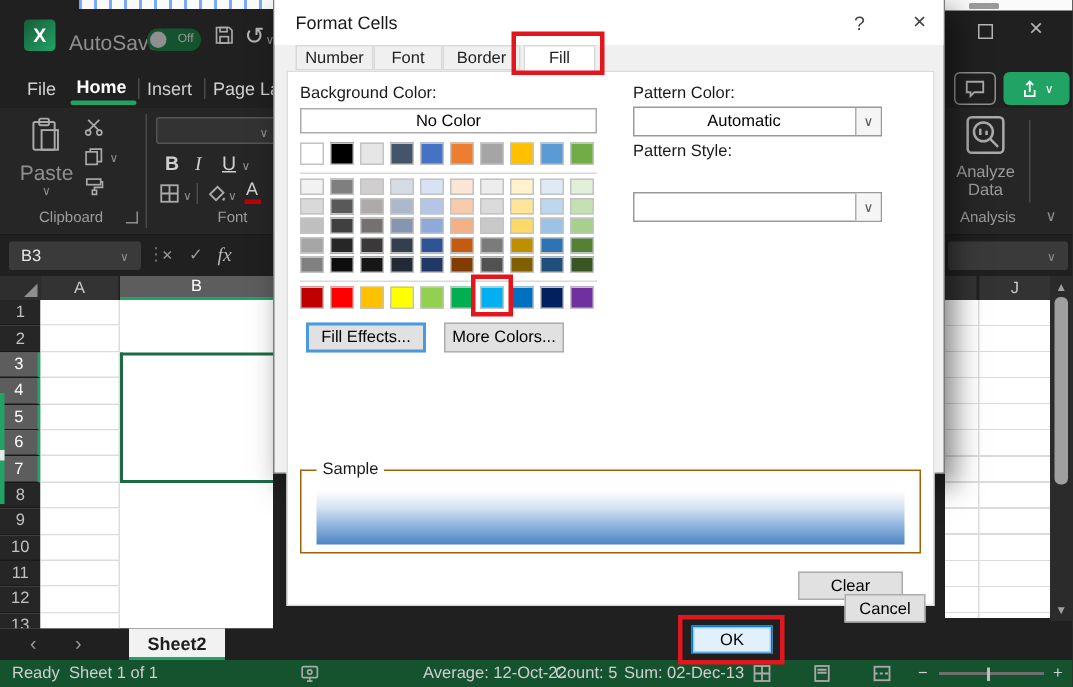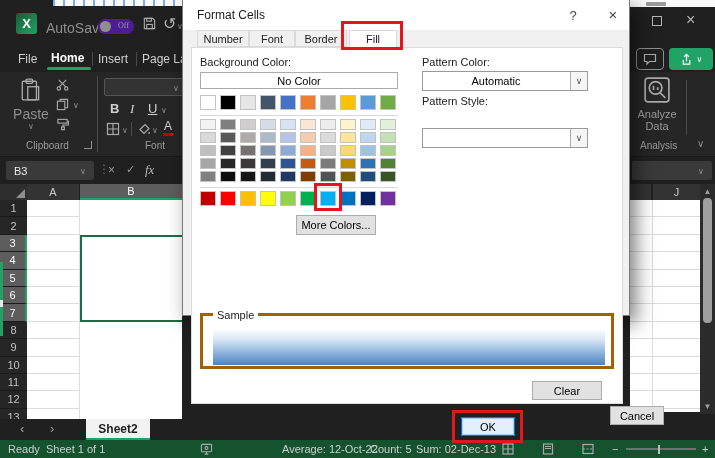--- a/index.html
+++ b/index.html
@@ -9,21 +9,21 @@
   .abs { position:absolute; }
 
   
   .sliver { background:#fafafa; }
   .sliver-ticks { background-image:repeating-linear-gradient(90deg,#7baaf7 0 2px,transparent 2px 10px); }
 
   
   .excel-logo { width:21px; height:21px; border-radius:3px; background:linear-gradient(135deg,#185c37,#21a366);
     color:#fff; font-weight:bold; font-size:13px; display:flex; align-items:center; justify-content:center; }
   .dimtext { color:#8f8f8f; font-size:14px; }
-  .toggle { width:36px; height:15px; border-radius:8px; background:#4c1d95; position:relative;font-family:Liberation Serif, serif; }
+  .toggle { width:36px; height:15px; border-radius:8px; background:#14532d; position:relative; }
   .toggle .knob { position:absolute; left:2px; top:2px; width:11px; height:11px; border-radius:50%; background:#8f8f8f; }
   .toggle .lbl { position:absolute; right:5px; top:2px; font-size:8px; color:#9a9a9a; }
   .titlebar-glyph { color:#b5b5b5; font-size:15px; }
   .win-restore { width:10px; height:10px; border:1.5px solid #b5b5b5; }
 
   
   .ribbon-tab { color:#d0d0d0; font-size:12px; }
   .ribbon-tab.active { color:#fff; font-weight:bold; }
   .tab-underline { height:3px; background:#21a366; border-radius:2px; }
   .vsep { width:1px; background:#4a4a4a; }
@@ -83,21 +83,21 @@
   .win-btn.default { background:#e2f0fc; border:1px solid #0078d7; box-shadow:inset 0 0 0 1px #a5cdef; }
   .nocolor-btn { background:#fff; border:1px solid #ababab; font-size:11px; color:#000;
     display:flex; align-items:center; justify-content:center; }
   .pal-row { display:flex; gap:4px; margin-bottom:2px; }
   .sw { width:16px; border:1px solid #c3c3c3; }
   .hr { height:1px; background:#d9d9d9; }
   .combo { background:#fff; border:1px solid #999; position:relative; font-size:11px; color:#000; }
   .combo .val { position:absolute; left:0; right:18px; top:0; bottom:0; display:flex; align-items:center; justify-content:center; }
   .combo .chev { position:absolute; right:0; top:0; bottom:0; width:17px; background:#f5f5f5;
     border-left:1px solid #adadad; color:#555; font-size:9px; display:flex; align-items:center; justify-content:center; }
-  .groupbox { border:3px solid #a16207; }
+  .groupbox { border:1px solid #a16207; }
   .legend { position:absolute; top:-7px; left:10px; background:#fff; padding:0 4px; font-size:11px; color:#1a1a1a; }
   .gradient { background:linear-gradient(180deg,#ffffff 0%,#d7e5f4 30%,#8fb4dd 65%,#4c84c2 100%); }
 
   
   .ann { border:3px solid #e3161d; z-index:20; pointer-events:none; }
 </style>
 </head>
 <body>
 
 <div id="stage">
@@ -407,20 +407,21 @@
           <div class="sw" style="background: rgb(255, 192, 0); height: 15px;"></div>
           <div class="sw" style="background: rgb(255, 255, 0); height: 15px;"></div>
           <div class="sw" style="background: rgb(146, 208, 80); height: 15px;"></div>
           <div class="sw" style="background: rgb(0, 176, 80); height: 15px;"></div>
           <div class="sw" style="background: rgb(0, 176, 240); height: 15px;"></div>
           <div class="sw" style="background: rgb(0, 112, 192); height: 15px;"></div>
           <div class="sw" style="background: rgb(0, 32, 96); height: 15px;"></div>
           <div class="sw" style="background: rgb(112, 48, 160); height: 15px;"></div>
         </div>
 
+      <div class="win-btn focus abs" style="left:12px;top:167px;width:80px;height:20px;">Fill Effects...</div>
       <div class="win-btn abs" style="left:104px;top:167px;width:80px;height:20px;">More Colors...</div>
 
       <div class="dlg-label abs" style="left:230px;top:8px;">Pattern Color:</div>
       <div class="combo abs" style="left:230px;top:23px;width:166px;height:20px;">
         <div class="val">Automatic</div>
         <div class="chev">∨</div>
       </div>
       <div class="dlg-label abs" style="left:230px;top:47px;">Pattern Style:</div>
       <div class="combo abs" style="left:230px;top:60px;width:166px;height:20px;">
         <div class="chev">∨</div>
@@ -428,20 +429,20 @@
 
       <div class="groupbox abs" style="left:8px;top:265px;width:414px;height:56px;">
         <div class="legend">Sample</div>
         <div class="gradient abs" style="left:10px;top:13px;width:392px;height:36px;"></div>
       </div>
 
       <div class="win-btn abs" style="left:340px;top:333px;width:70px;height:19px;">Clear</div>
     </div>
 
     <div class="win-btn default abs" style="left:278px;top:417px;width:54px;height:19px;">OK</div>
-    <div class="win-btn abs" style="left:380px;top:406px;width:54px;height:19px;margin-left:47px;">Cancel</div>
+    <div class="win-btn abs" style="left:380px;top:396px;width:54px;height:19px;">Cancel</div>
   </div>
 
   <div class="abs ann" style="left:341px;top:21px;width:62px;height:29px;"></div>
   <div class="abs ann" id="ann-swatch" style="left: 314px; top: 183px; width: 28px; height: 28px;"></div>
   <div class="abs ann" style="left:452px;top:410px;width:71px;height:33px;"></div>
 
 </div>
 
 </body></html>

